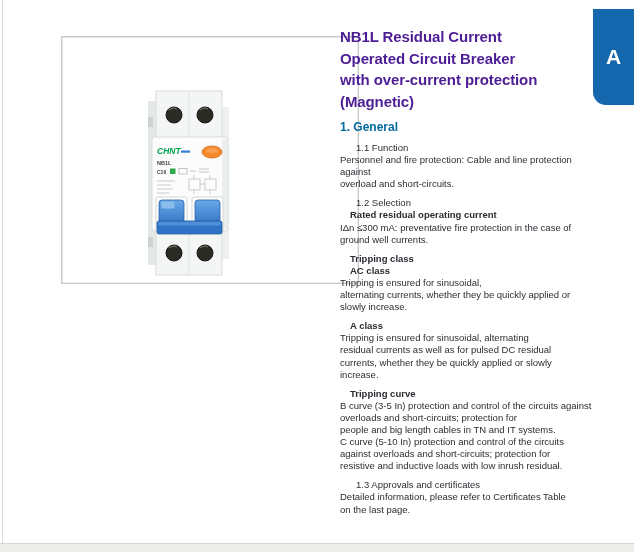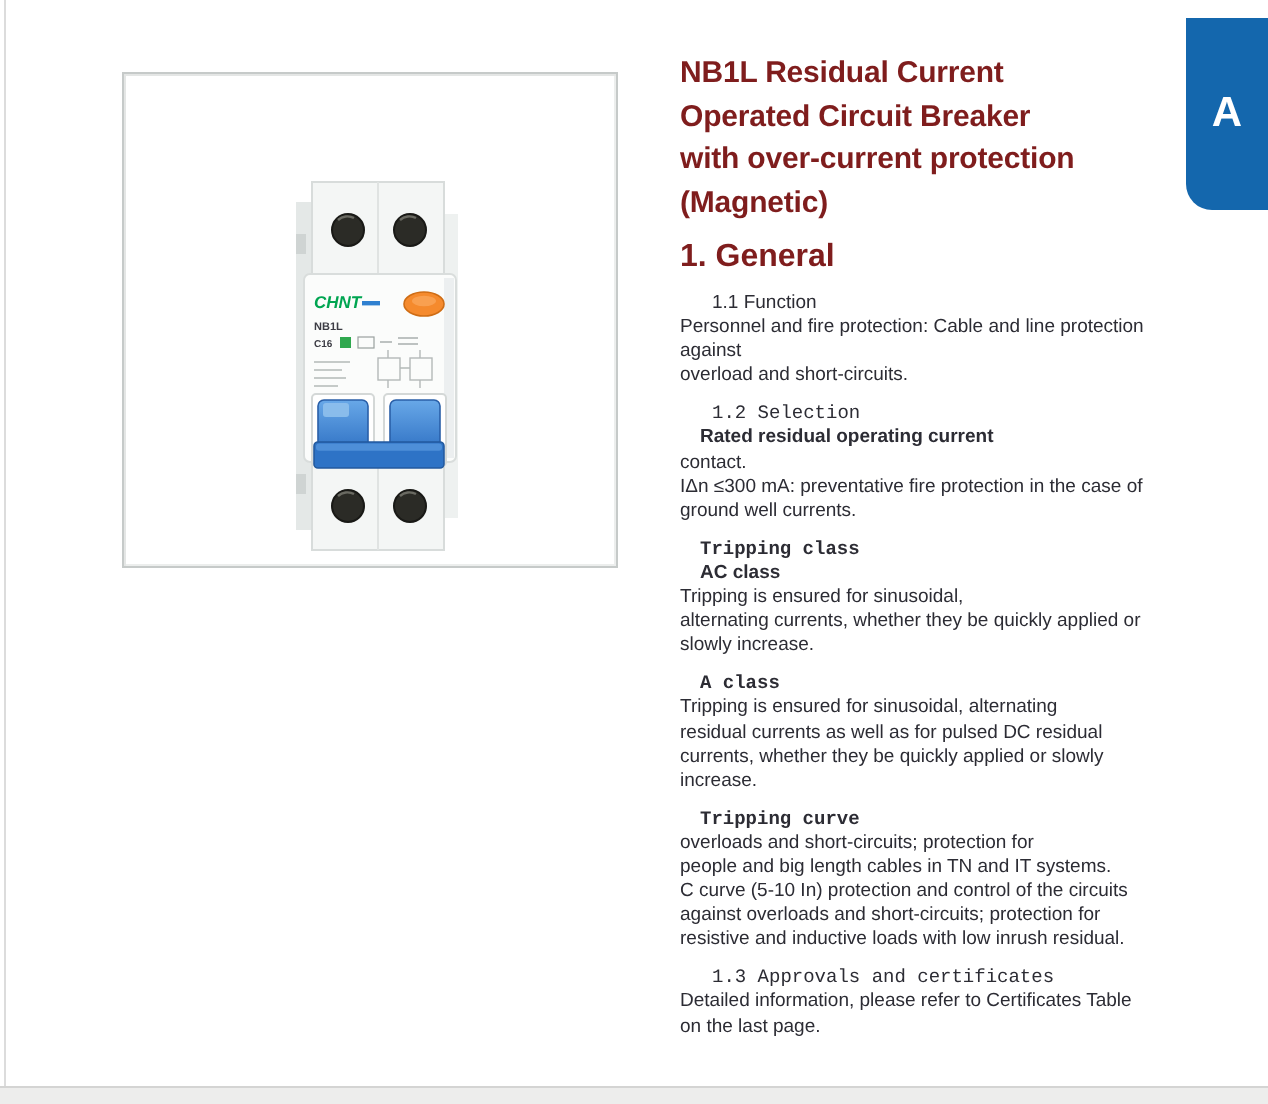--- a/index.html
+++ b/index.html
@@ -26,60 +26,60 @@
     left: 0; right: 0; bottom: 0;
     height: 9px;
     background: #ededec;
     border-top: 1px solid #d4d4d3;
   }
 
   
   .product-box {
     position: absolute;
     left: 61px; top: 36px;
-    width: 248px; height: 248px;
+    width: 298px; height: 248px;
     background: #ffffff;
     border: 1px solid #c6cac9;
     box-shadow: 1px 1px 0 #e4e6e5 inset, -1px -1px 0 #eceeed inset;
   }
   .breaker-svg {
     position: absolute;
     left: 81px; top: 50px;
   }
 
   
   .right-col {
     position: absolute;
     left: 340px; top: 26px;
     width: 256px;
   }
   .page-title {
     font-size: 15px;
     font-weight: 700;
     line-height: 21.5px;
-    color: #7f1d1d;
+    color: #4c1d95;
     letter-spacing: -0.1px;
   }
   .page-title span { display: block; }
   .general-heading {
     margin-top: 8px;
     margin-bottom: 8px;
-    font-size: 16px;
+    font-size: 12px;
     font-weight: 700;
-    color: #7f1d1d;
+    color: #0369a1;
   }
   .flow .fl {
     font-size: 9.5px;
     line-height: 12.1px;
     color: #2c2c34;
   }
   .flow .section { margin-left: 16px; }
   .flow .body { }
   .flow .bold { margin-left: 10px; font-weight: 700; }
-  .flow .gap  { margin-top: 7px; font-family: Liberation Mono, monospace; }
+  .flow .gap  { margin-top: 7px; }
 
   
   .corner-tab {
     position: absolute;
     left: 593px; top: 9px;
     width: 41px; height: 96px;
     background: #1467ad;
     border-radius: 0 0 0 13px;
     display: flex;
     align-items: center;
@@ -189,34 +189,34 @@
       <span>(Magnetic)</span>
     </h1>
     <h2 class="general-heading">1. General</h2>
     <div class="flow" id="flow">
         <div class="fl section">1.1 Function</div>
         <div class="fl body">Personnel and fire protection: Cable and line protection</div>
         <div class="fl body">against</div>
         <div class="fl body">overload and short-circuits.</div>
         <div class="fl section gap">1.2 Selection</div>
         <div class="fl bold">Rated residual operating current</div>
-        <div class="fl body">contact.</div>
         <div class="fl body">IΔn ≤300 mA: preventative fire protection in the case of</div>
         <div class="fl body">ground well currents.</div>
         <div class="fl bold gap">Tripping class</div>
         <div class="fl bold">AC class</div>
         <div class="fl body">Tripping is ensured for sinusoidal,</div>
         <div class="fl body">alternating currents, whether they be quickly applied or</div>
         <div class="fl body">slowly increase.</div>
         <div class="fl bold gap">A class</div>
         <div class="fl body">Tripping is ensured for sinusoidal, alternating</div>
         <div class="fl body">residual currents as well as for pulsed DC residual</div>
         <div class="fl body">currents, whether they be quickly applied or slowly</div>
         <div class="fl body">increase.</div>
         <div class="fl bold gap">Tripping curve</div>
+        <div class="fl body">B curve (3-5 In) protection and control of the circuits against</div>
         <div class="fl body">overloads and short-circuits; protection for</div>
         <div class="fl body">people and big length cables in TN and IT systems.</div>
         <div class="fl body">C curve (5-10 In) protection and control of the circuits</div>
         <div class="fl body">against overloads and short-circuits; protection for</div>
         <div class="fl body">resistive and inductive loads with low inrush residual.</div>
         <div class="fl section gap">1.3 Approvals and certificates</div>
         <div class="fl body">Detailed information, please refer to Certificates Table</div>
         <div class="fl body">on the last page.</div>
       </div>
   </div>

